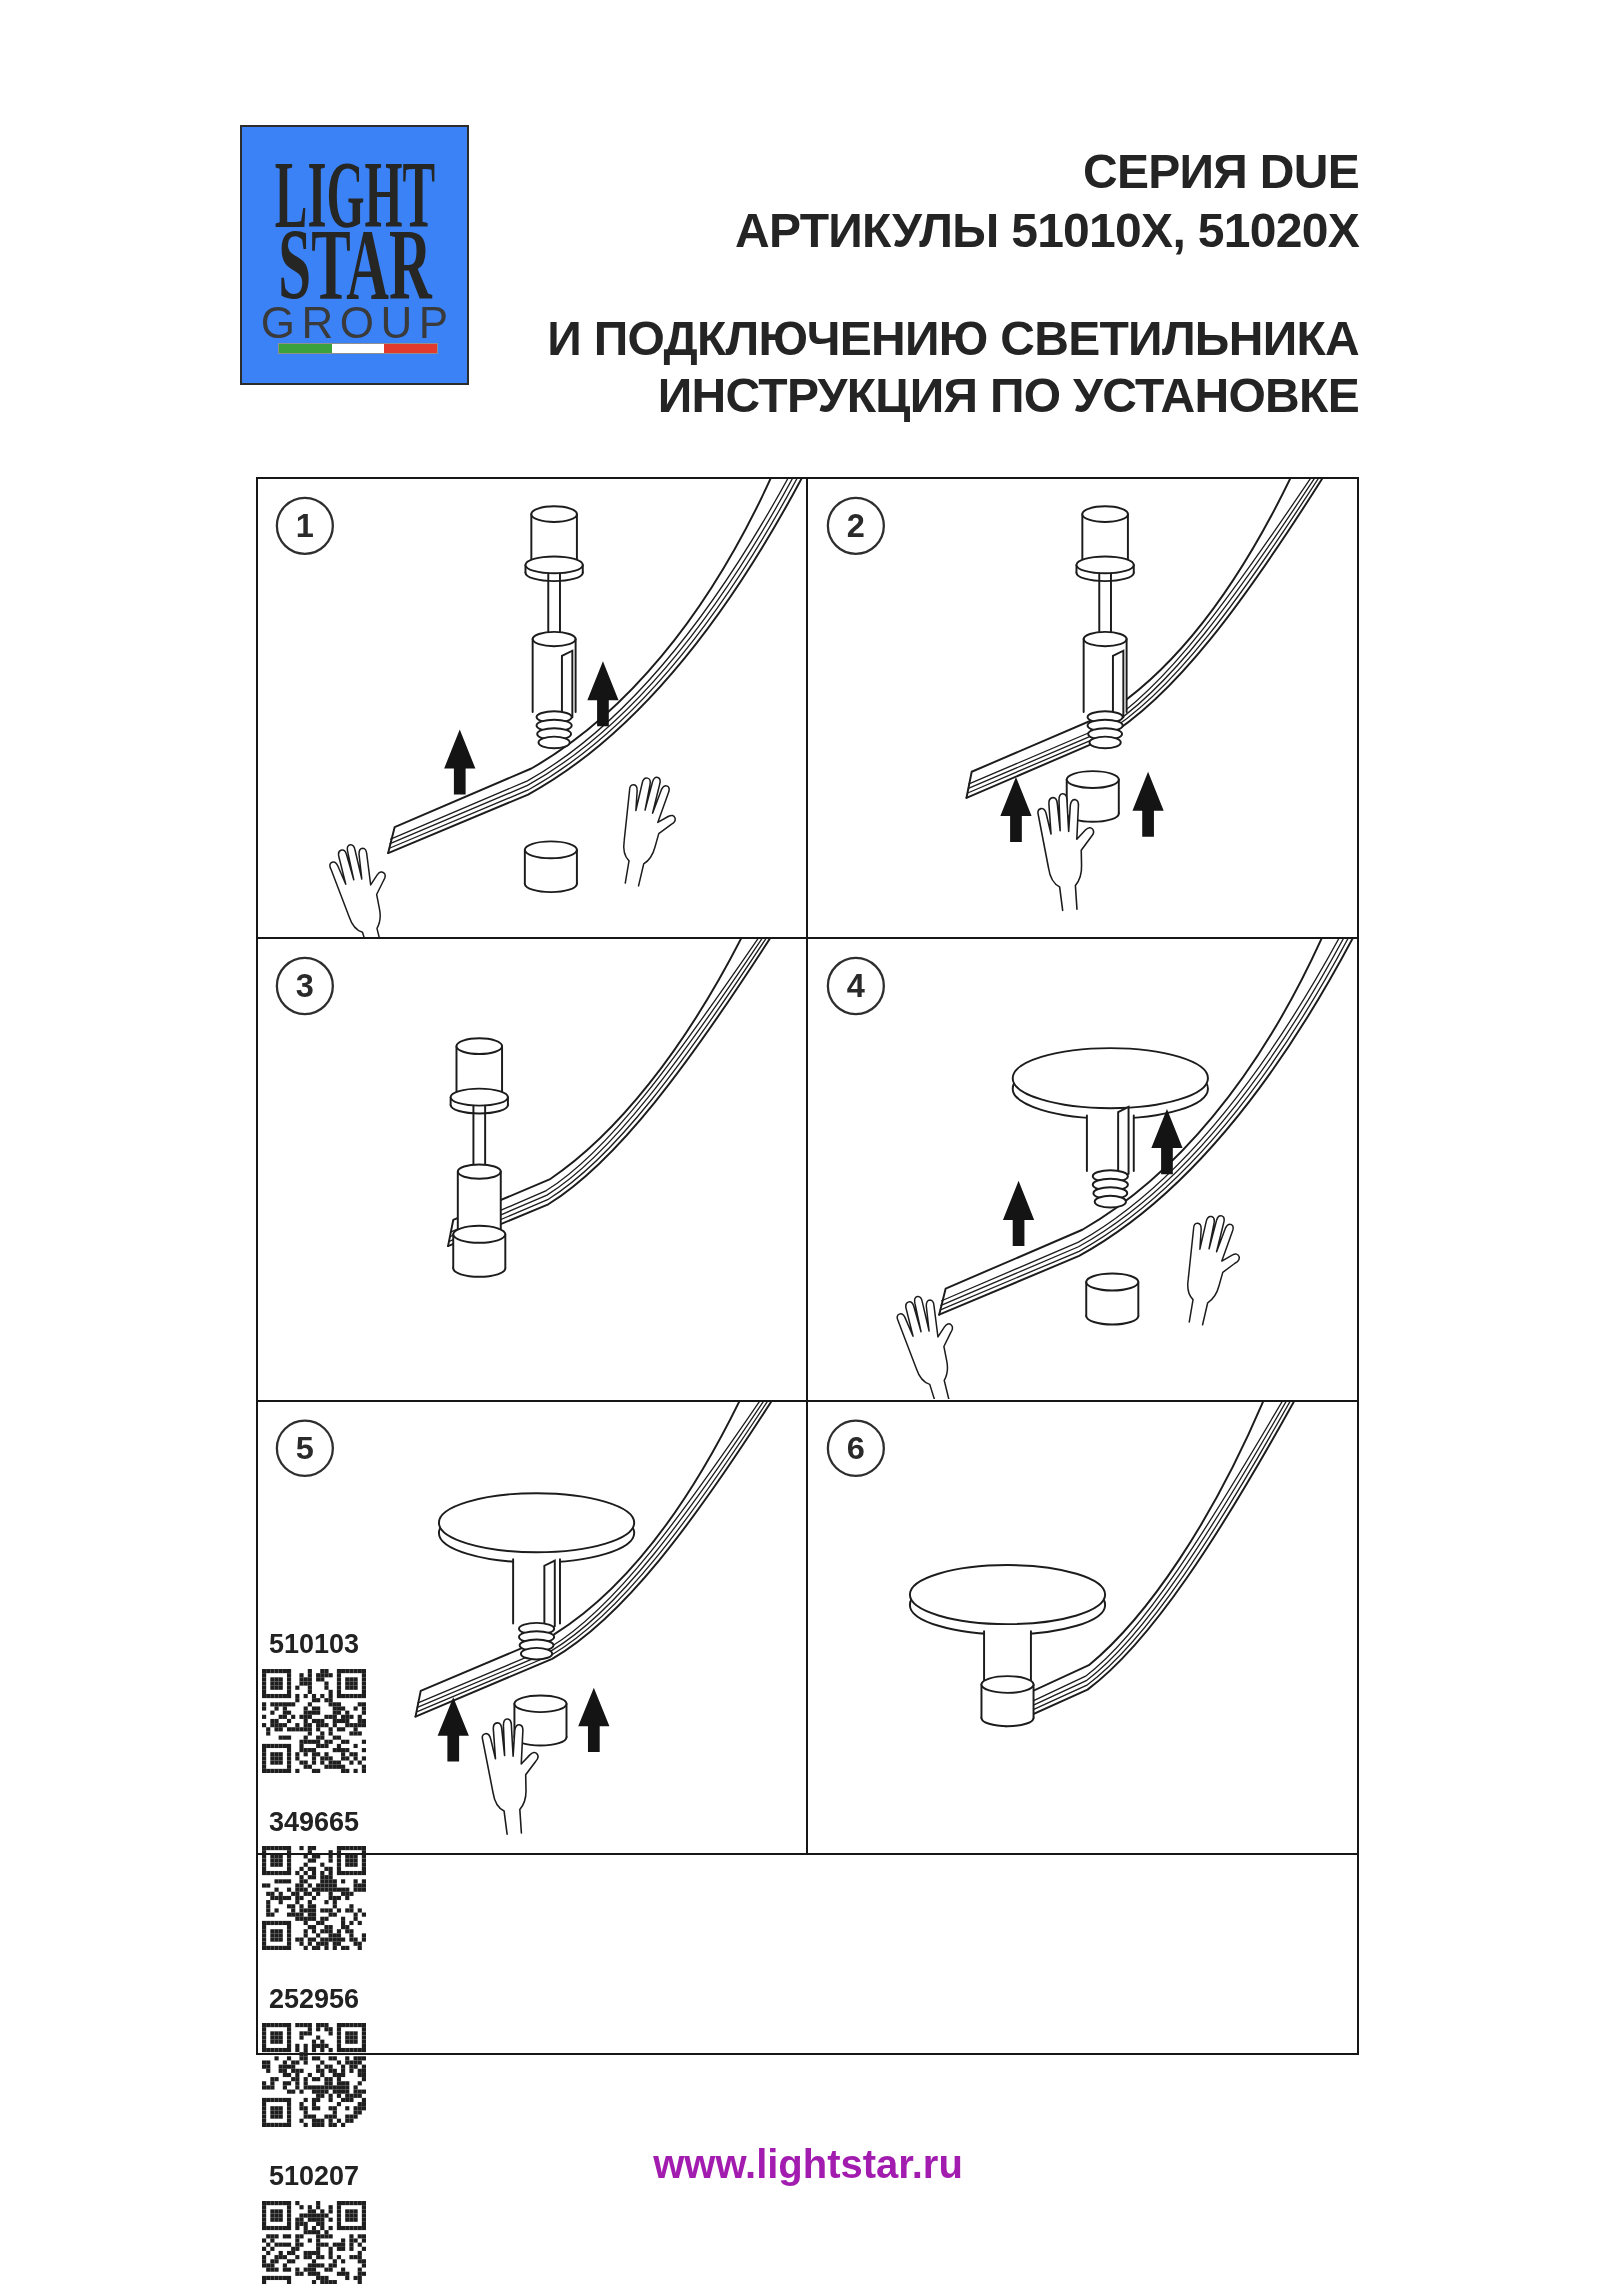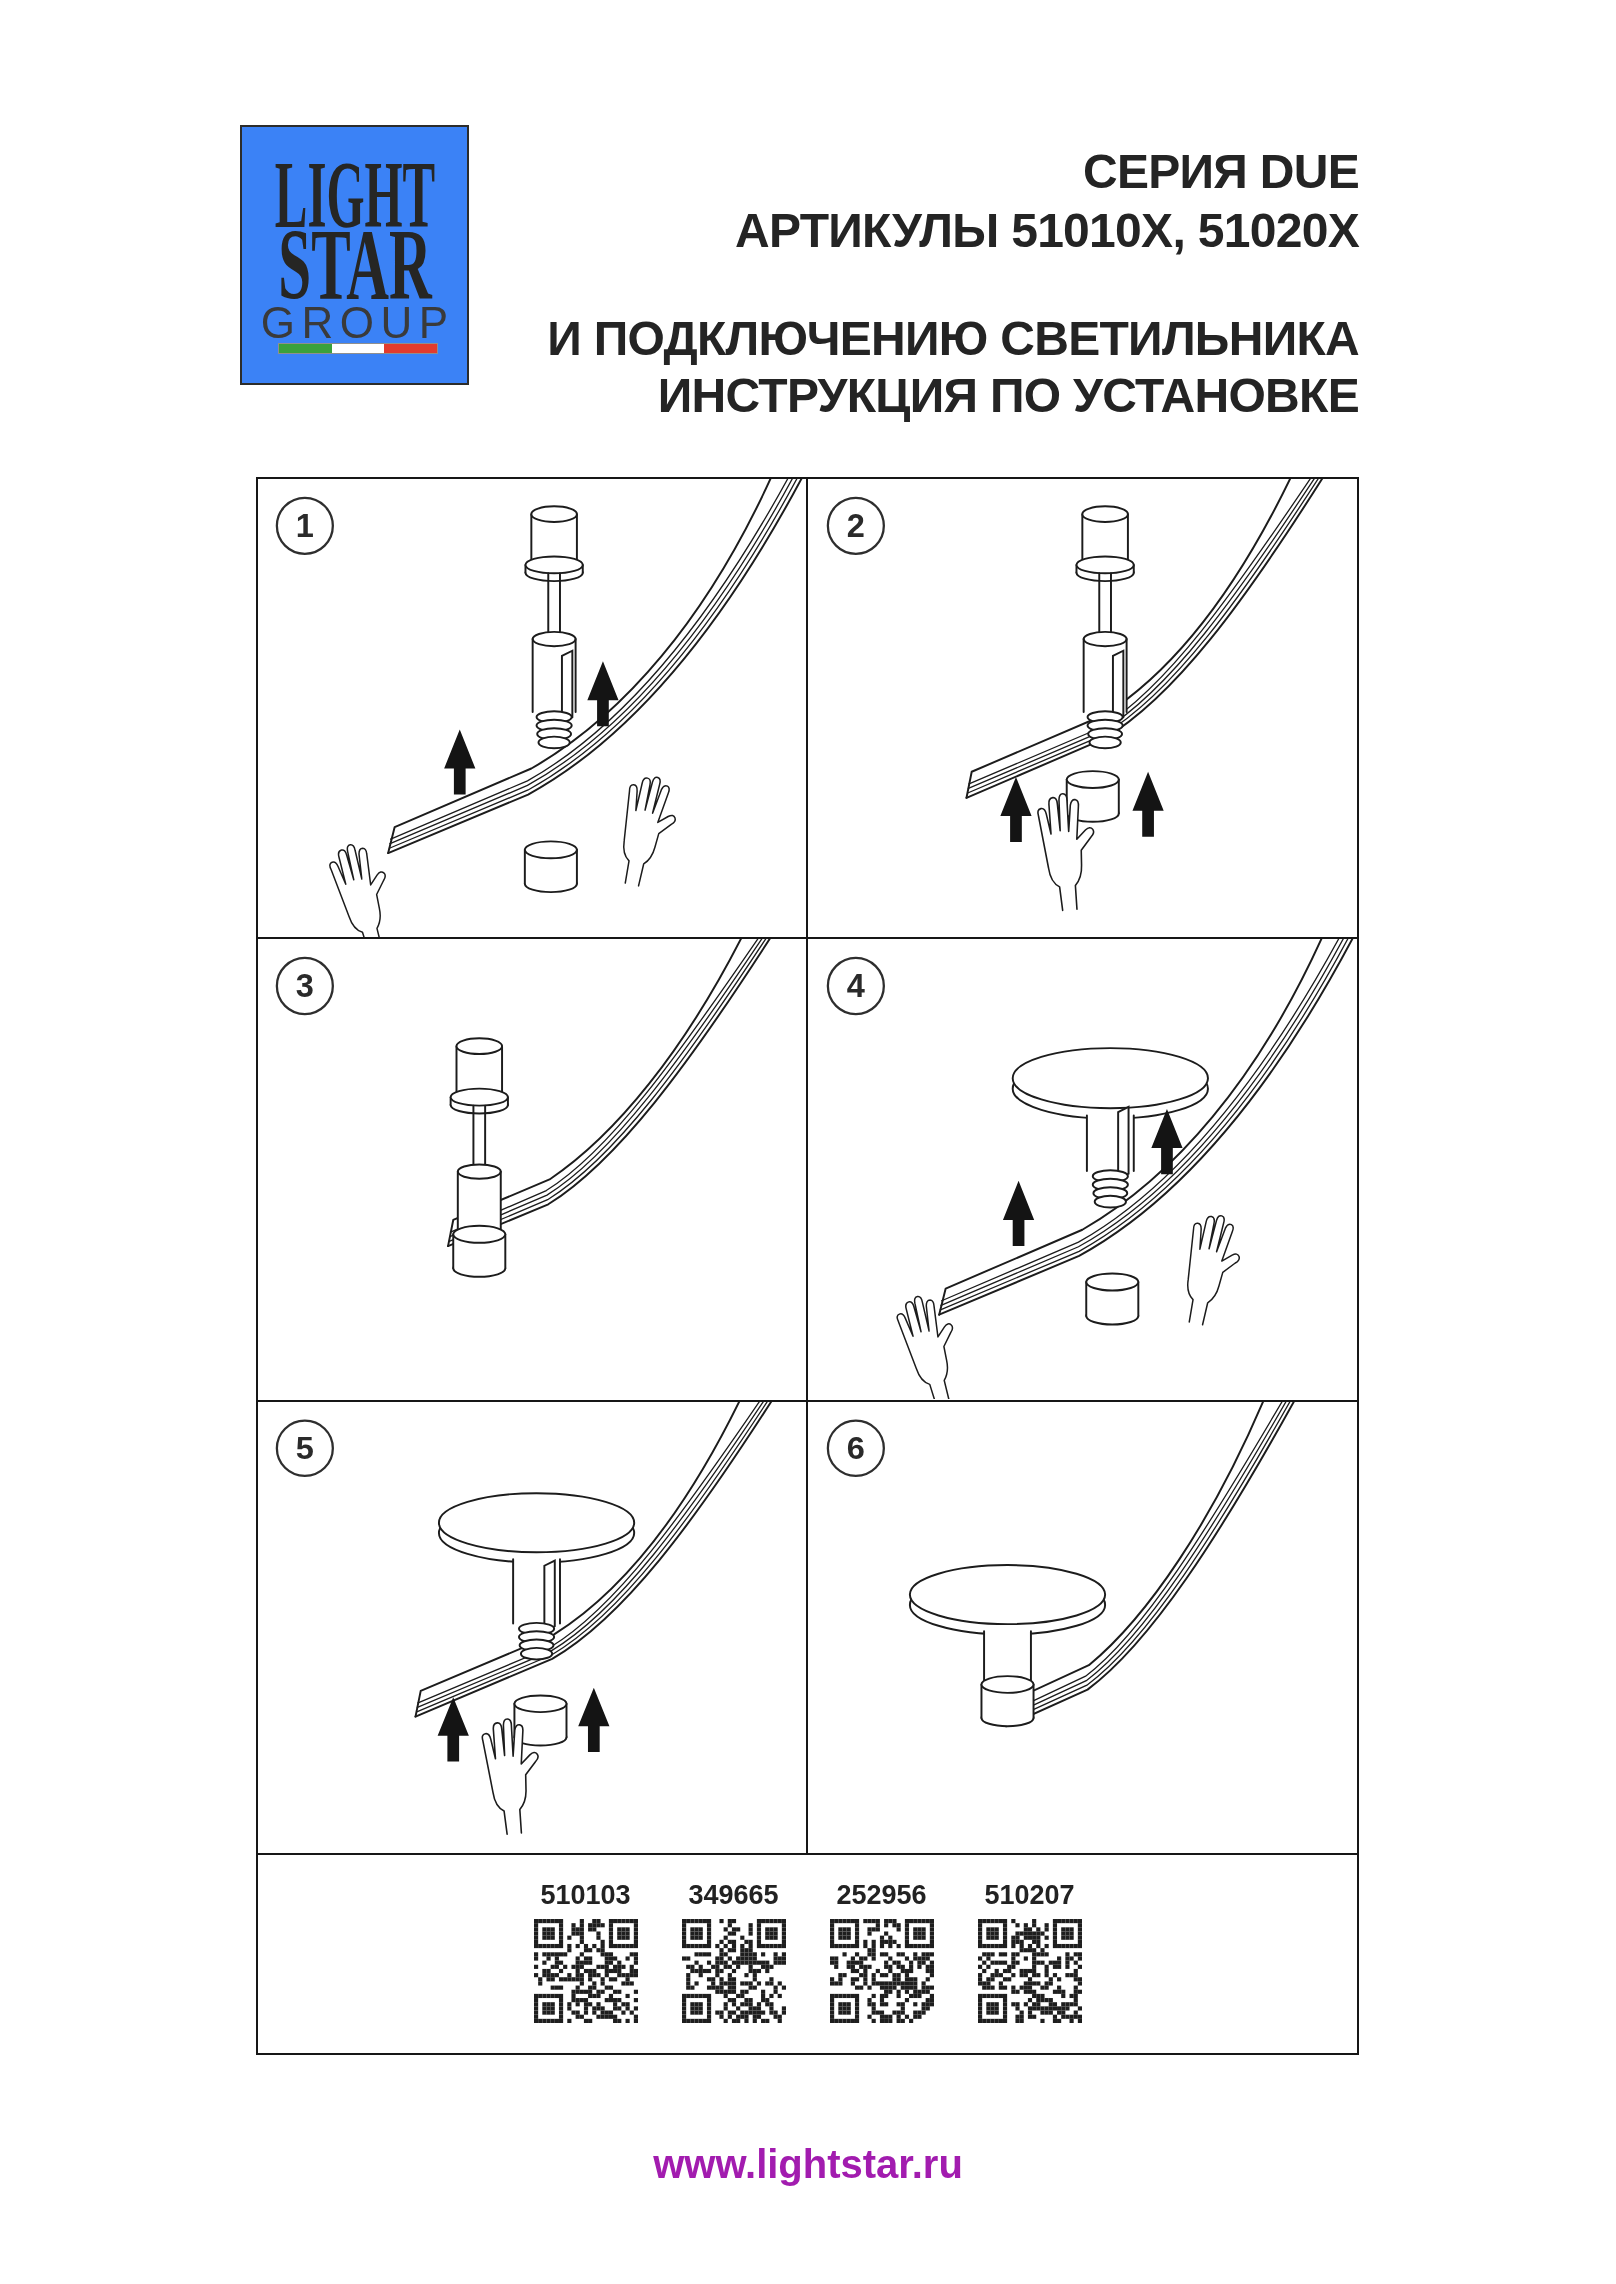--- a/index.html
+++ b/index.html
@@ -49,21 +49,21 @@
   .lnf{stroke:#1c1c1c;stroke-width:3;fill:#ffffff;}
   .fw0{fill:#ffffff;stroke:none;}
   .lam{stroke:#1c1c1c;stroke-width:2;fill:none;}
   .arr{fill:#141414;stroke:none;}
   .hand{stroke:#1c1c1c;stroke-width:3.2;fill:#ffffff;stroke-linecap:round;stroke-linejoin:round;}
   .numc{stroke:#2e2e2e;stroke-width:3.5;fill:#ffffff;}
   .numt{font-family:"Liberation Sans",sans-serif;font-size:50px;font-weight:600;fill:#2a2a2a;}
   
   #qrRow{
     position:absolute;left:0;top:1376px;width:1099px;height:199px;
-    display:flex;justify-content:center;gap:36px;padding-top:27px;box-sizing:border-box;
+    display:flex;justify-content:center;gap:36px;padding-top:27px;box-sizing:border-box;flex-direction:column;
   }
   .qr-item{width:112px;text-align:center;}
   .qr-label{font-size:27px;font-weight:700;color:#222222;margin-bottom:10.4px;line-height:1;}
   .qr-box svg{display:block;margin:0 auto;}
   
   #footer{
     position:absolute;left:0;top:2142px;width:100%;text-align:center;
     font-size:40px;font-weight:700;color:#a21caf;letter-spacing:0;
   }
 </style>

